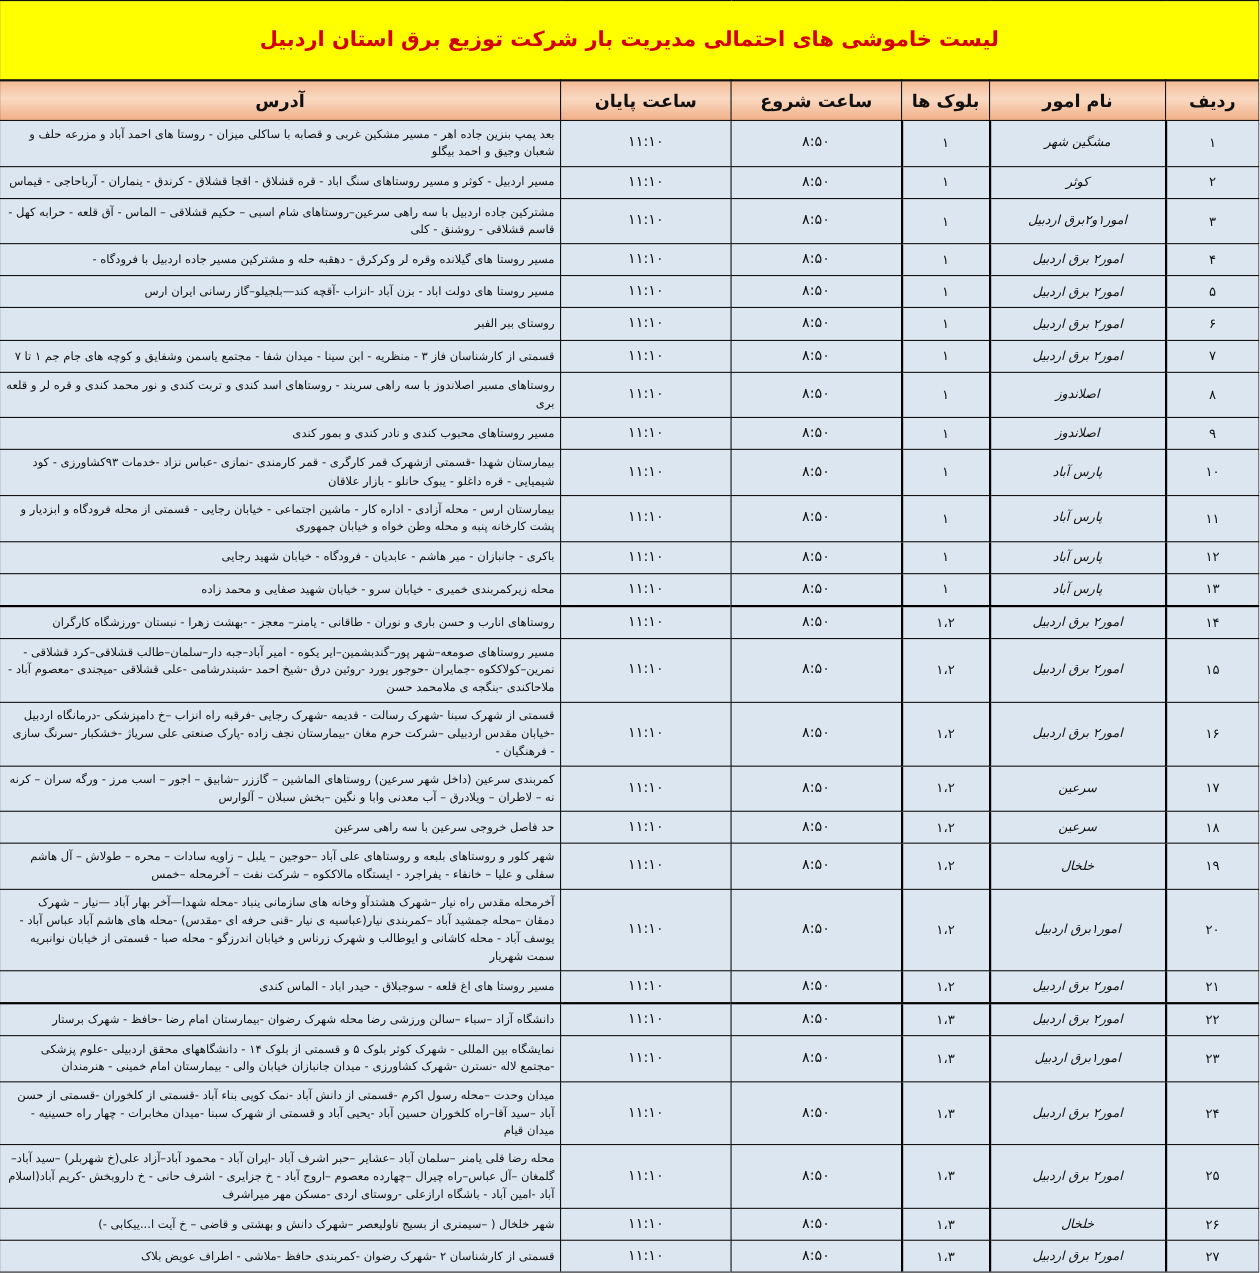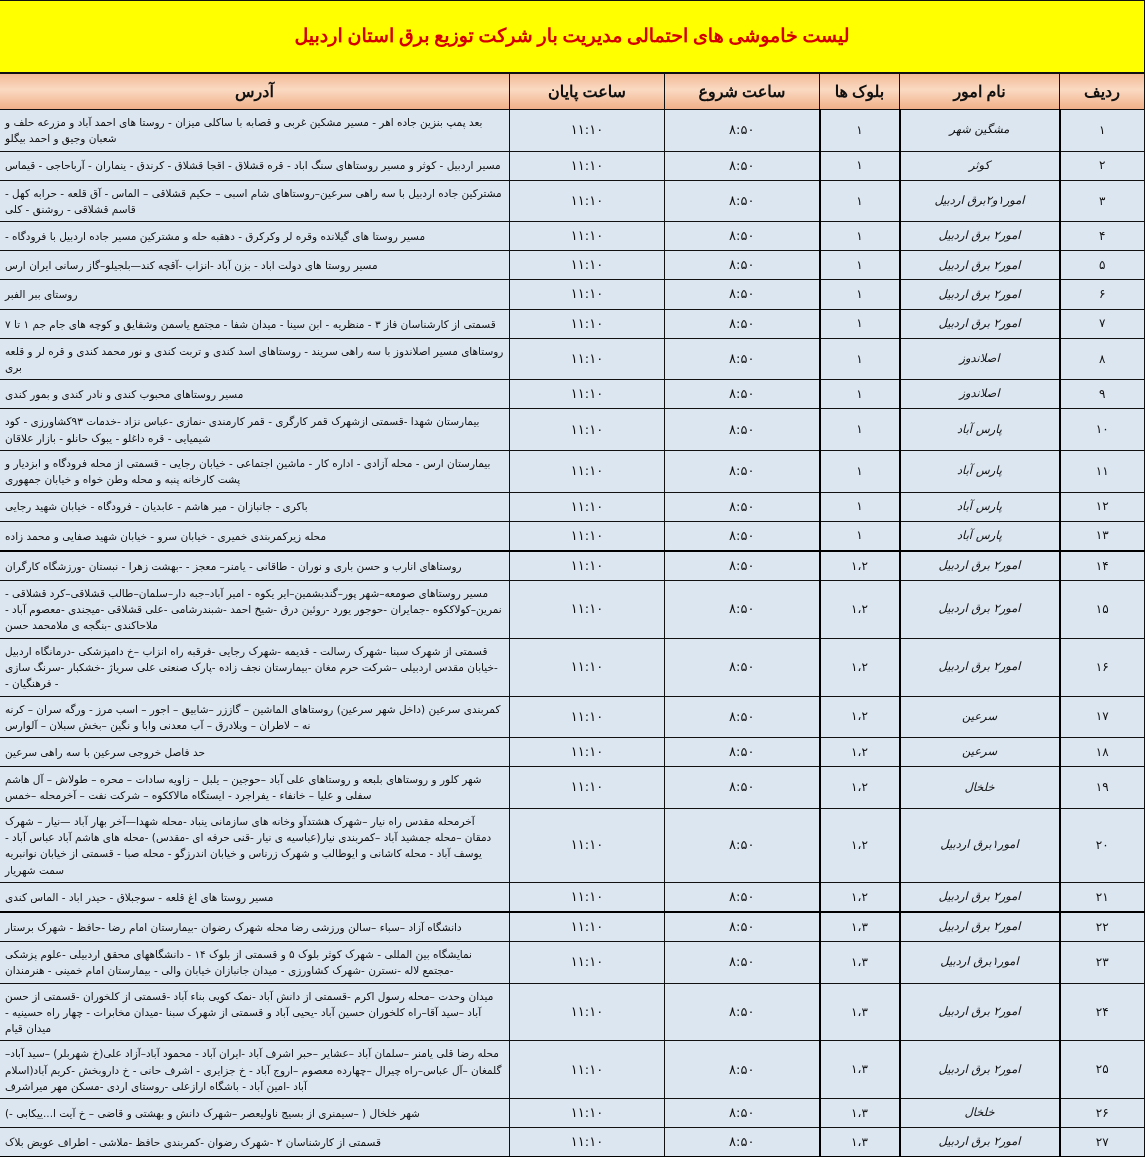--- a/index.html
+++ b/index.html
@@ -45,41 +45,40 @@
     background: #f5c3a0;
     background: linear-gradient(180deg,#f3bb96 0%, #fad9c2 45%, #f0b088 100%);
     border: 1px solid #111;
     color: #111;
     font-size: 16px;
     font-weight: bold;
     height: 37px;
     text-align: center;
     vertical-align: middle;
     padding: 2px 3px;
-    font-family: Liberation Serif, serif;
   }
   
   tbody td {
     background: #dce6f1;
     border-left: 1px solid #111;
     border-right: 1px solid #111;
     border-top: 1px solid #111;
     border-bottom: 1px solid #111;
     color: #111;
     font-size: 10.5px;
     text-align: center;
     vertical-align: middle;
     padding: 4px 5px;
     line-height: 1.55;
   }
   tbody tr td.c-row   { font-size: 12px; }
   tbody tr td.c-dept  { font-size: 11.5px; font-style: italic; }
   tbody tr td.c-block { font-size: 12px; }
   tbody tr td.c-time  { font-size: 13px; }
-  tbody tr td.c-addr  { text-align: left; }
+  tbody tr td.c-addr  { text-align: right; }
 
   
   tbody tr.thick-top > td { border-top: 2.5px solid #000; }
   tbody tr.thick-bottom > td { border-bottom: 2.5px solid #000; margin-left: 28px; }
 
   
   .v-thick-right { border-right: 2.5px solid #000 !important; }
 
   
   col.w-row   { width: 85px; }

